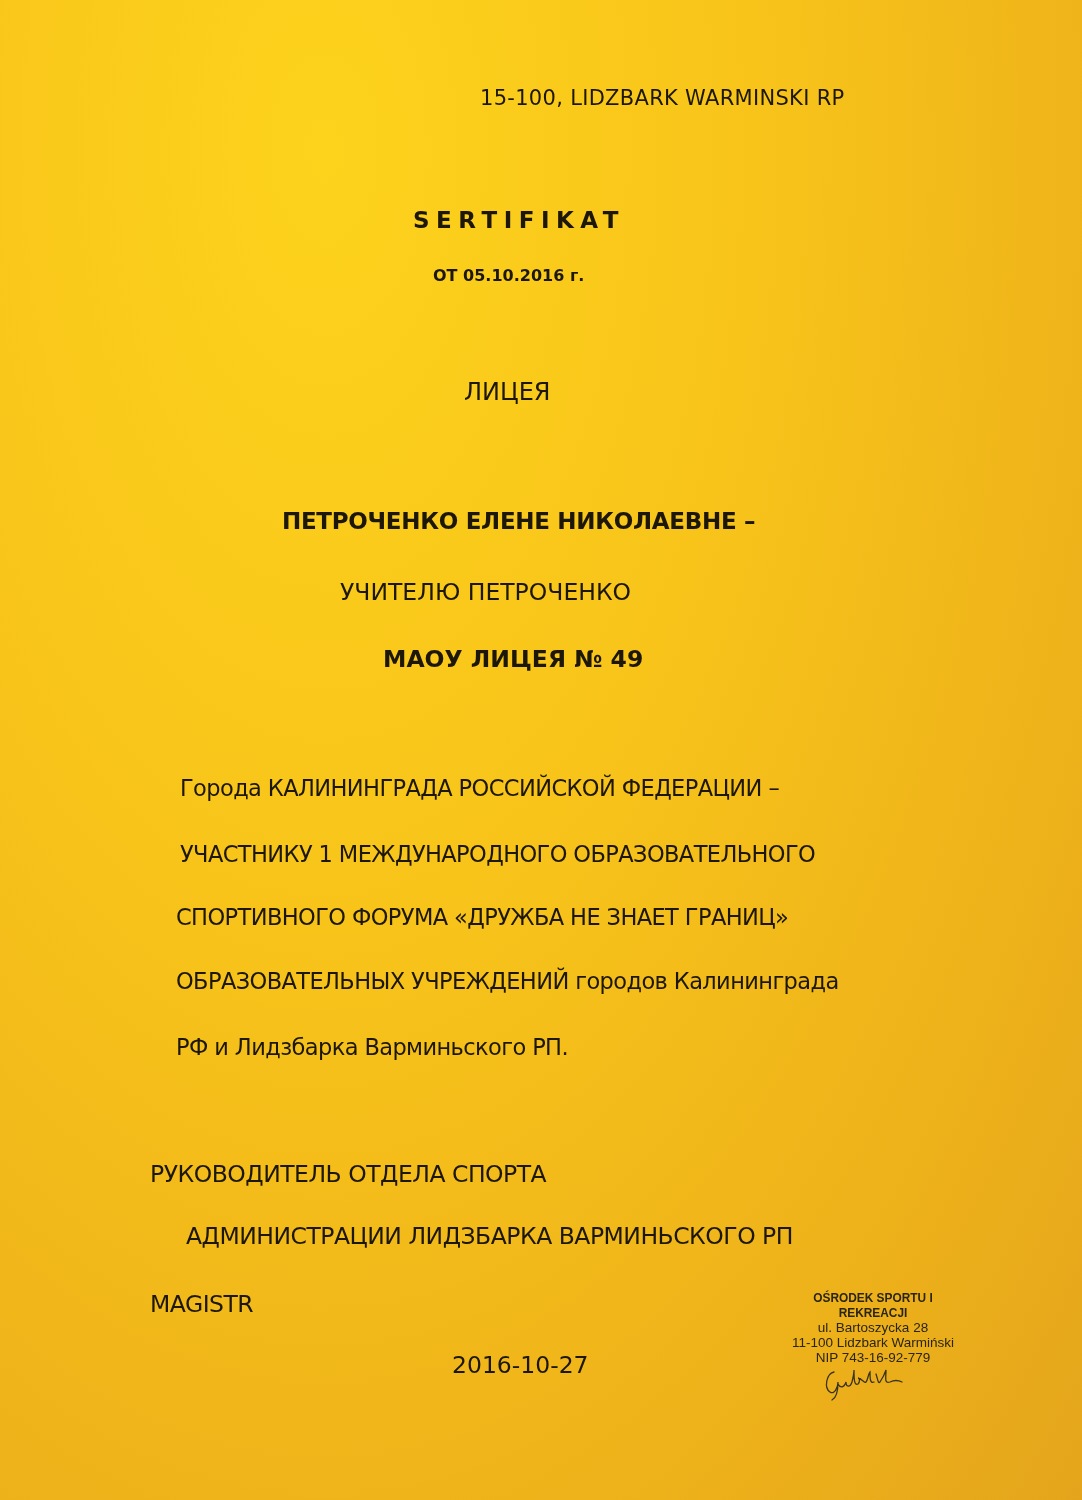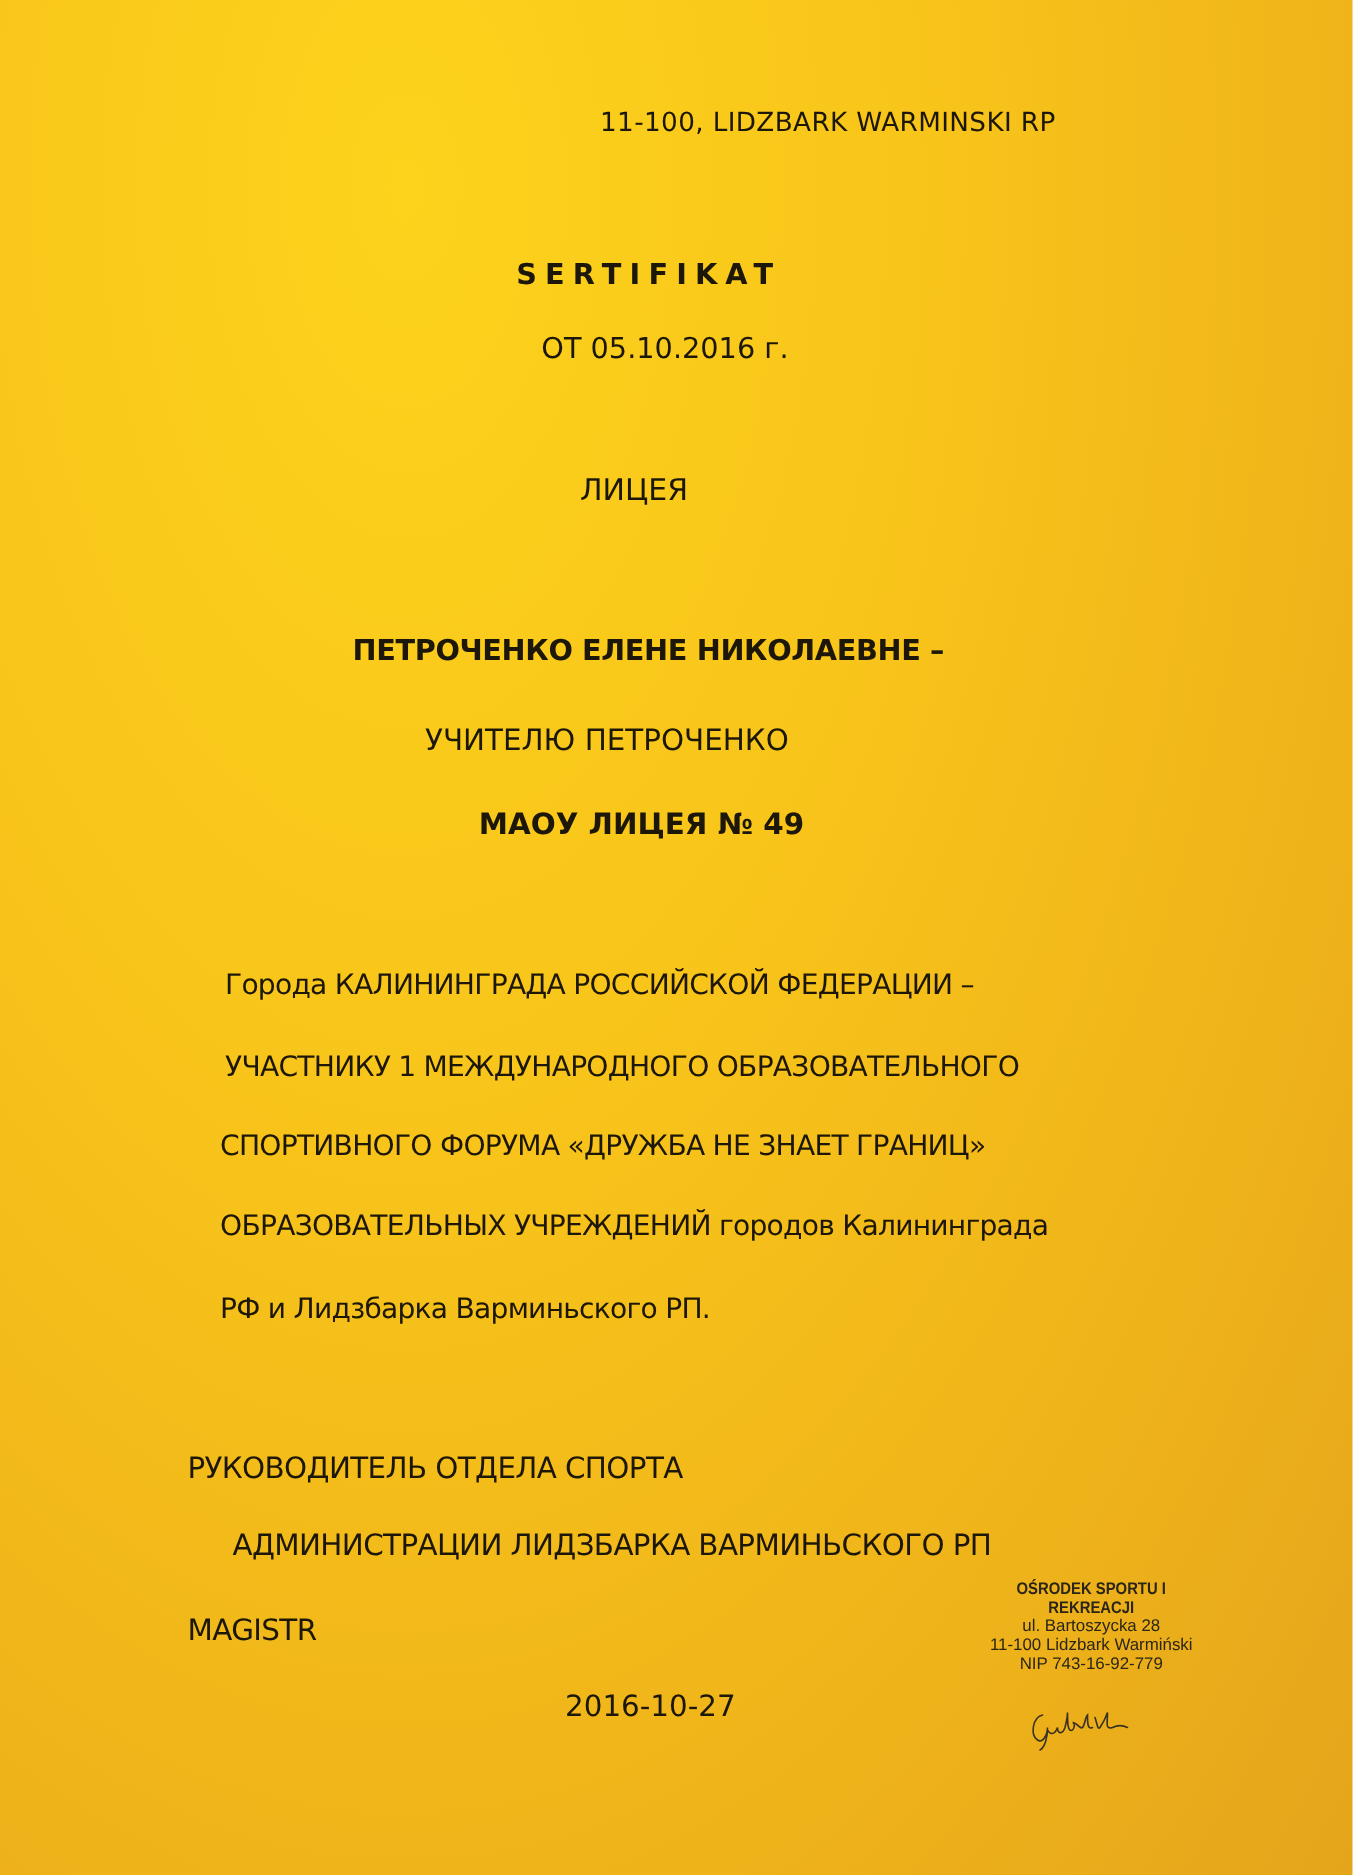--- a/index.html
+++ b/index.html
@@ -6,48 +6,48 @@
     body {
       width: 1082px; height: 1500px; overflow: hidden;
       background: radial-gradient(ellipse at 30% 10%, #fdd31c 0%, #f8c41a 40%, #eeb21a 75%, #e4a51c 100%);
       font-family: "DejaVu Sans", "Liberation Sans", sans-serif;
       color: #1c1708;
       position: relative;
     }
     .t { position: absolute; white-space: nowrap; margin: 0; }
     .address { left: 480px; top: 86px; font-size: 21px; letter-spacing: 0.3px; }
     .title { left: 413px; top: 207px; font-size: 23px; font-weight: bold; letter-spacing: 6.5px; }
-    .date { left: 433px; top: 266px; font-size: 23px; font-weight: normal; }
+    .date { left: 433px; top: 266px; font-size: 16px; font-weight: bold; }
     .issued { left: 464px; top: 378px; font-size: 24px; }
     .name { left: 282px; top: 508px; font-size: 23px; font-weight: bold; letter-spacing: -0.3px; }
     .role { left: 340px; top: 578px; font-size: 23.5px; }
     .school { left: 383px; top: 645px; font-size: 23.5px; font-weight: bold; }
     .body-line { left: 177px; font-size: 22.5px; letter-spacing: -0.6px; }
     .l1 { top: 775px; left: 180px; }
     .l2 { top: 841px; left: 180px; }
     .l3 { top: 904px; left: 176px; }
     .l4 { top: 968px; left: 176px; }
     .l5 { top: 1034px; left: 176px; }
     .sig-line { left: 150px; font-size: 23.5px; letter-spacing: -0.5px; }
     .s1 { top: 1160px; }
     .s2 { top: 1222px; margin-left: 36px; }
     .s3 { top: 1290px; }
     .sign-date { left: 452px; top: 1351px; font-size: 23.5px; }
     .stamp {
-      position: absolute; left: 768px; top: 1263px; width: 210px;
+      position: absolute; left: 768px; top: 1290px; width: 210px;
       text-align: center; font-family: "Liberation Sans", sans-serif;
       font-size: 13.5px; line-height: 15px; color: #2a2516;
     }
     .stamp .org { font-weight: bold; font-size: 13.5px; transform: scaleX(0.88); letter-spacing: 0; }
     .signature { position: absolute; left: 820px; top: 1362px; }
   </style>
 </head>
 <body>
 
-<p class="t address">11-100, LIDZBARK WARMINSKI RP</p>
+<p class="t address">15-100, LIDZBARK WARMINSKI RP</p>
 
 <h1 class="t title">SERTIFIKAT</h1>
 <p class="t date">ОТ 05.10.2016 г.</p>
 
 <p class="t issued">ЛИЦЕЯ</p>
 
 <p class="t name">ПЕТРОЧЕНКО ЕЛЕНЕ НИКОЛАЕВНЕ  –</p>
 <p class="t role">УЧИТЕЛЮ ПЕТРОЧЕНКО</p>
 <p class="t school">МАОУ ЛИЦЕЯ № 49</p>
 

